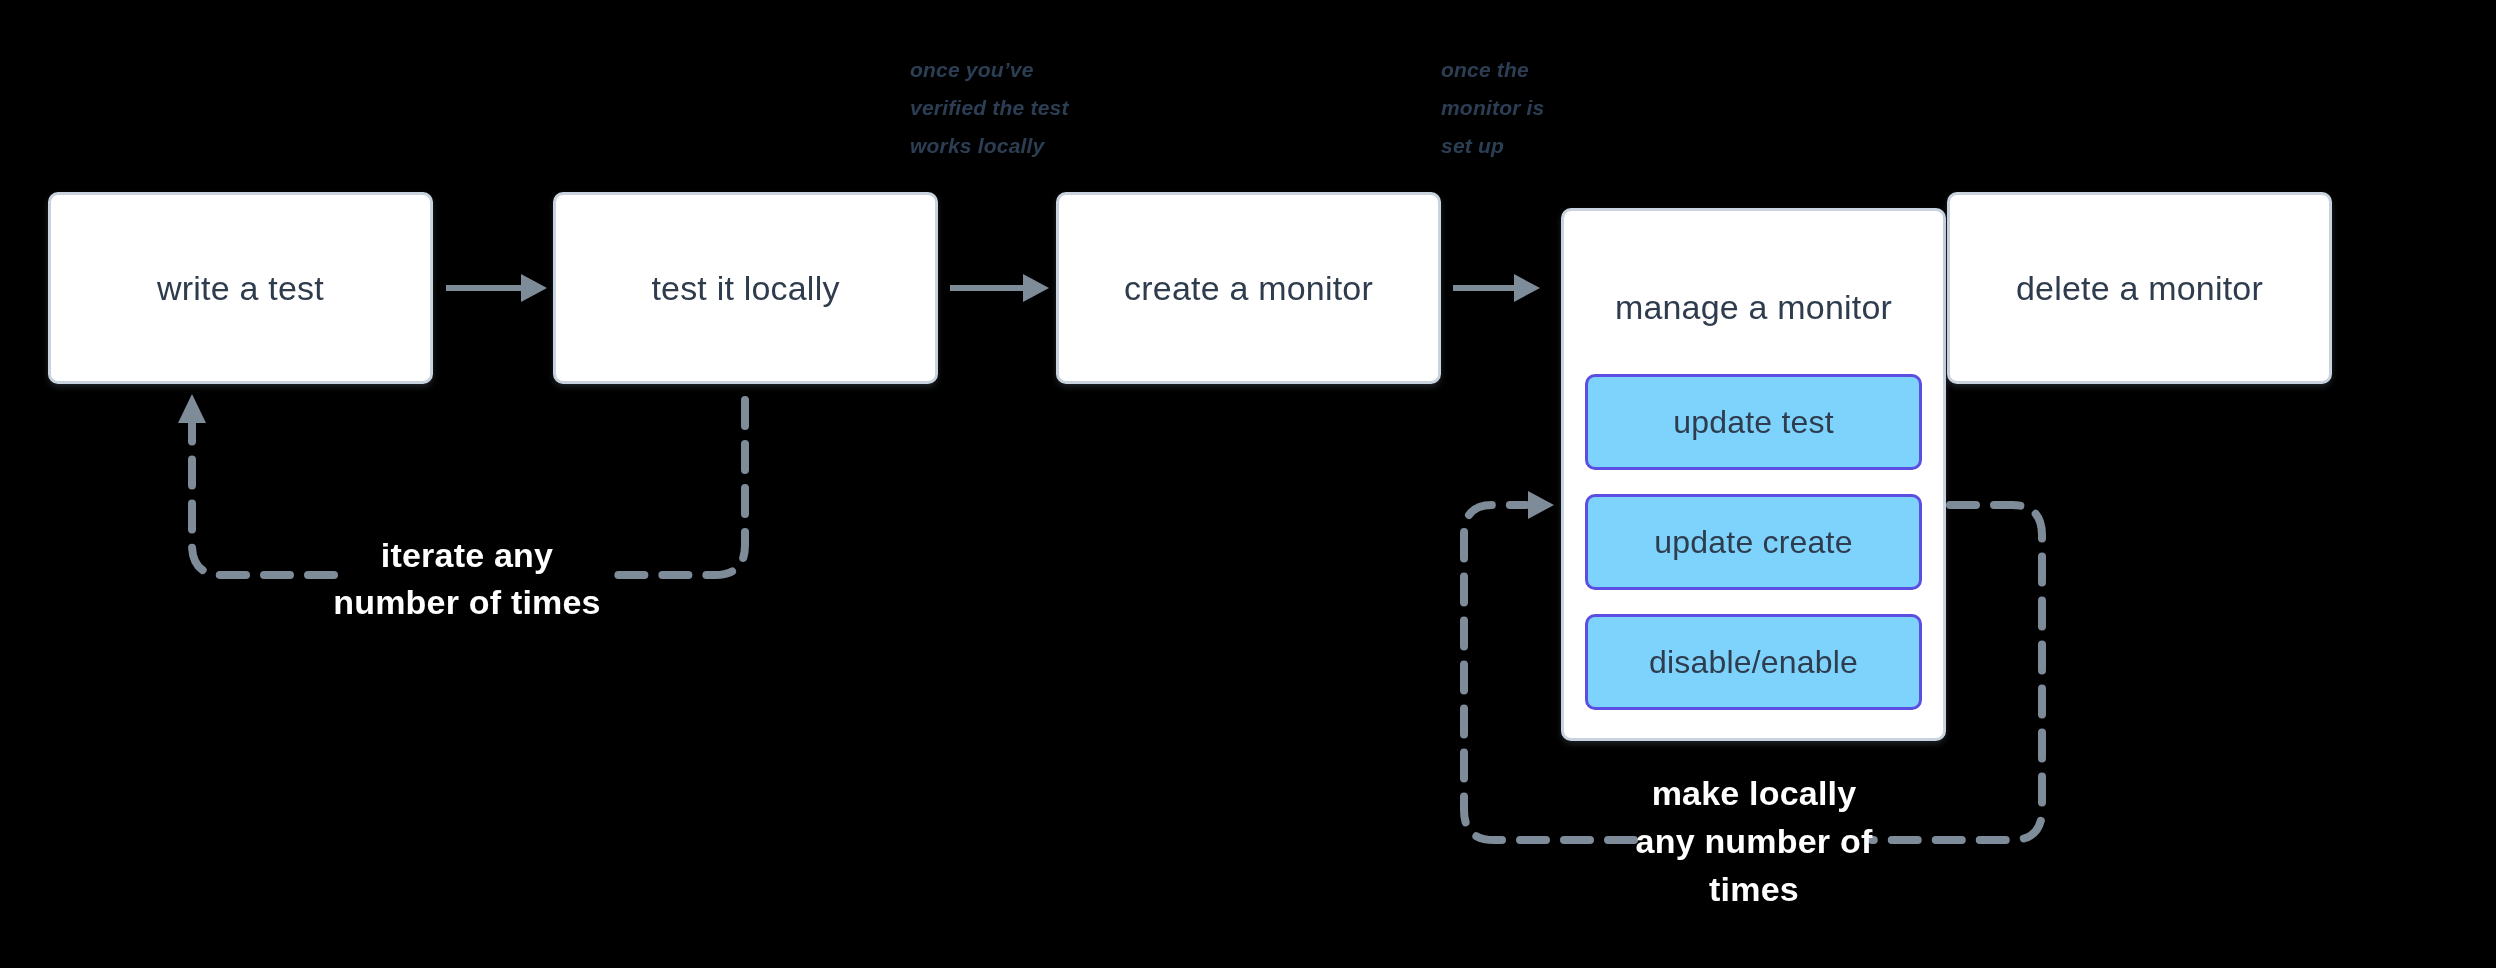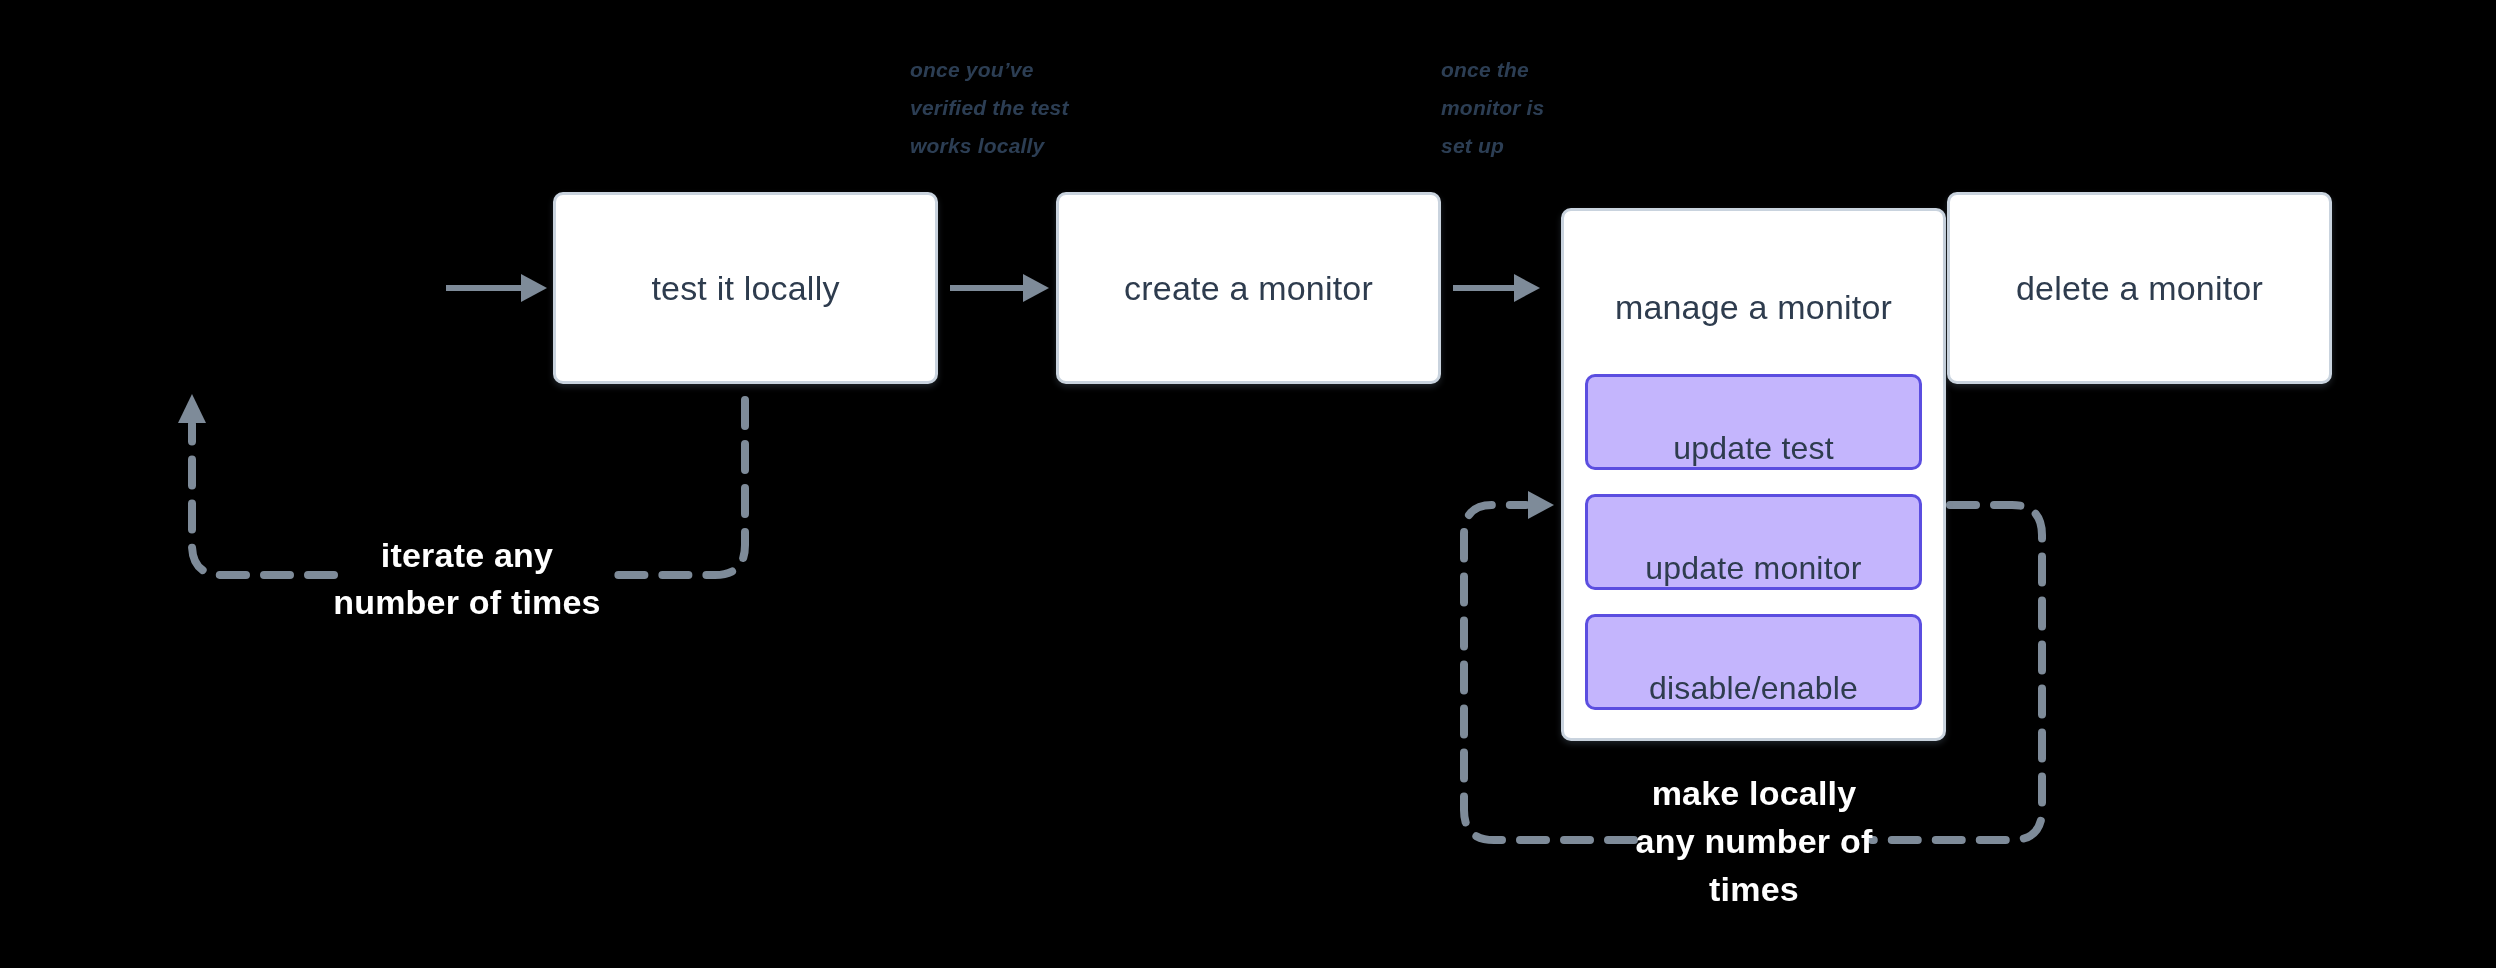--- a/index.html
+++ b/index.html
@@ -18,22 +18,22 @@
     color:#2e3c4e;font-size:34px;letter-spacing:0.2px;text-align:center;
   }
   .row-box{top:192px;width:385px;height:192px;}
   .manage-box{top:208px;width:385px;height:533px;display:block;}
   .manage-title{
     position:absolute;left:0;top:0;width:100%;height:192px;
     display:flex;align-items:center;justify-content:center;
   }
   .sub-box{
     position:absolute;left:21px;width:337px;height:96px;box-sizing:border-box;
-    background:#c4b5fd;border:3px solid #5b4ee0;border-radius:10px;
-    display:flex;align-items:flex-end;justify-content:center;
+    background:#7dd3fc;border:3px solid #5b4ee0;border-radius:10px;
+    display:flex;align-items:center;justify-content:center;
   }
   .sub-box .label{color:#2e3c4e;font-size:32px;}
   .anno{
     position:absolute;color:#2c3e54;font-size:21px;line-height:38px;
     font-style:italic;font-weight:600;letter-spacing:0.2px;
   }
   .loop-label{
     position:absolute;color:#ffffff;font-size:34px;font-weight:700;
     text-align:center;letter-spacing:0.2px;
   }
@@ -84,36 +84,39 @@
     <div>once you’ve</div>
     <div>verified the test</div>
     <div>works locally</div>
   </div>
   <div class="anno" style="left:1441px;top:51px;">
     <div>once the</div>
     <div>monitor is</div>
     <div>set up</div>
   </div>
 
+  <div class="flow-box row-box" style="left:48px;">
+    <span class="label">write a test</span>
+  </div>
   <div class="flow-box row-box" style="left:553px;">
     <span class="label">test it locally</span>
   </div>
   <div class="flow-box row-box" style="left:1056px;">
     <span class="label">create a monitor</span>
   </div>
 
   <div class="flow-box manage-box" style="left:1561px;">
     <div class="manage-title">
       <span class="label">manage a monitor</span>
     </div>
     <div class="sub-box" style="top:163px;">
       <span class="label">update test</span>
     </div>
     <div class="sub-box" style="top:283px;">
-      <span class="label">update monitor</span>
+      <span class="label">update create</span>
     </div>
     <div class="sub-box" style="top:403px;">
       <span class="label">disable/enable</span>
     </div>
   </div>
 
   <div class="flow-box row-box" style="left:1947px;justify-content:center;">
     <span class="label">delete a monitor</span>
   </div>
 

